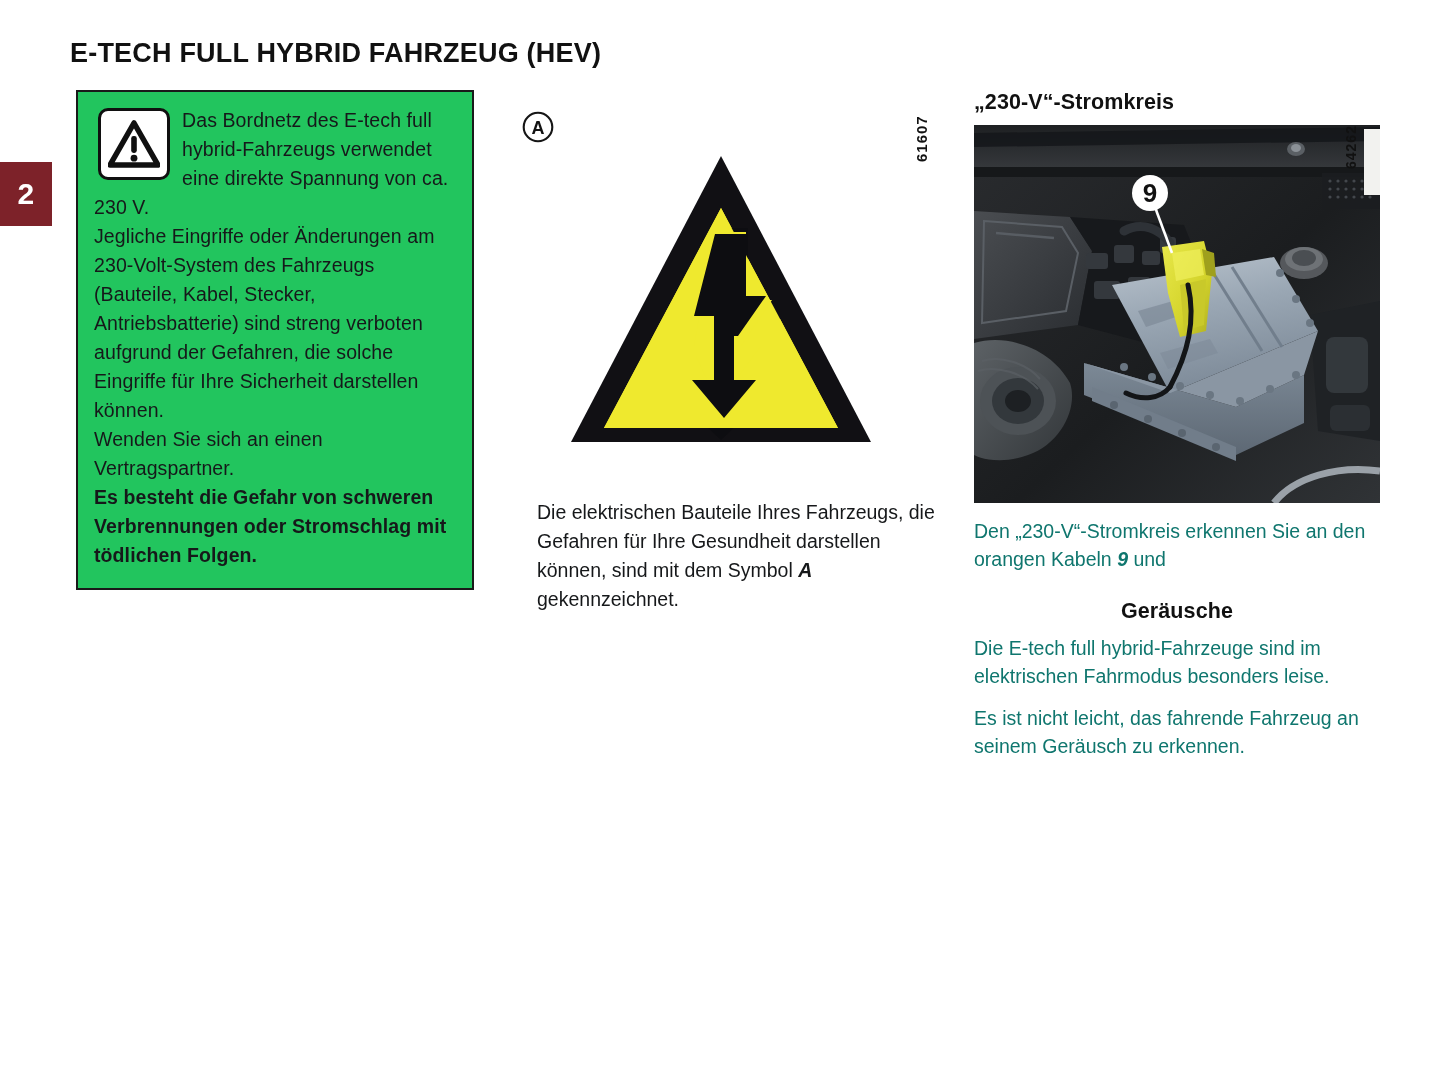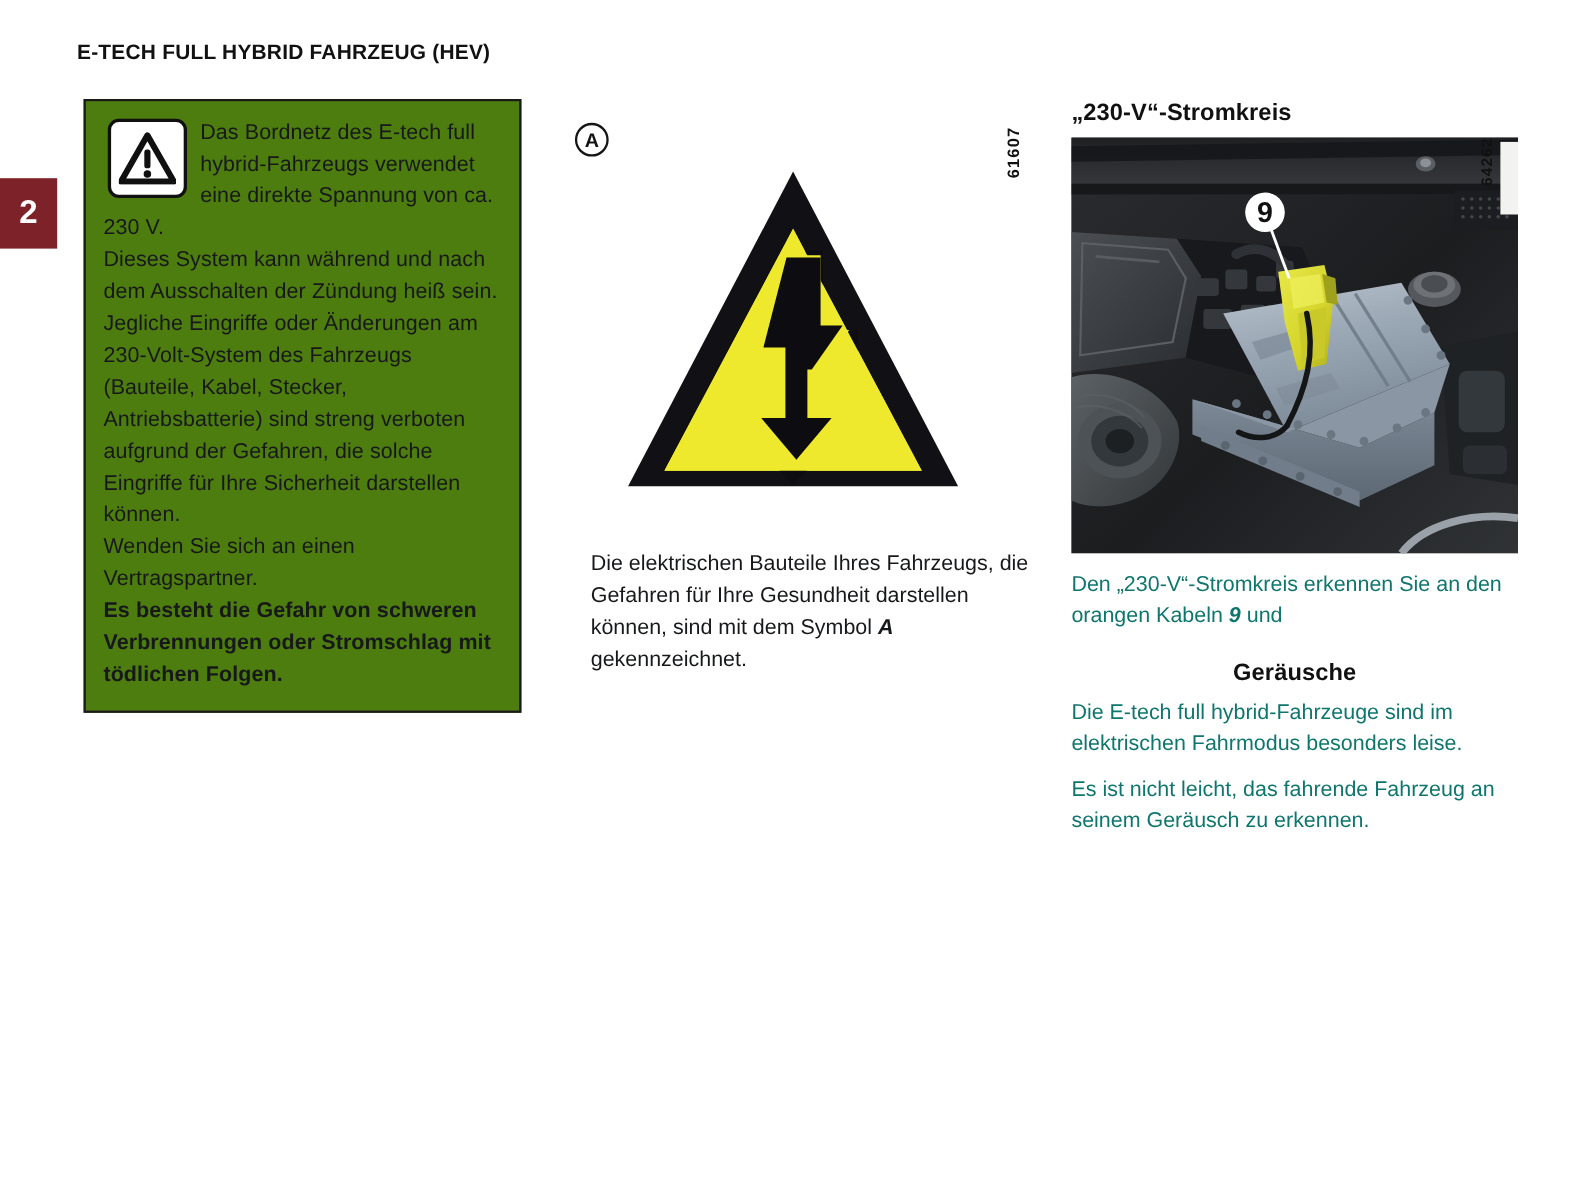--- a/index.html
+++ b/index.html
@@ -34,40 +34,40 @@
     font-size: 30px;
     font-weight: bold;
     letter-spacing: .5px;
   }
 
   
   .page-title {
     position: absolute;
     left: 70px;
     top: 38px;
-    font-size: 19px;
+    font-size: 27px;
     font-weight: bold;
     letter-spacing: .2px;
     color: #111111;
   }
 
   
   .col {
     position: absolute;
     top: 90px;
   }
   .col-left  { left: 76px;  width: 398px; }
   .col-mid   { left: 521px; width: 403px; }
   .col-right { left: 974px; width: 406px; }
 
   
   .warning-box {
     position: relative;
     border: 2.5px solid #1a1a1a;
-    background: #4d7c0f;
+    background: #22c55e;
     padding: 14px 16px 18px 16px;
     box-sizing: border-box;
     width: 398px;
   }
   .warn-icon {
     float: left;
     width: 72px;
     height: 72px;
     margin: 2px 12px 2px 4px;
     border: 3px solid #101010;
@@ -206,21 +206,20 @@
       <div class="warn-icon">
         <svg width="52" height="48" viewBox="0 0 52 48" aria-hidden="true">
           <path d="M26 3 L50 45 L2 45 Z" fill="none" stroke="#101010" stroke-width="5.5" stroke-linejoin="round"></path>
           <rect x="23.2" y="16" width="5.6" height="17" rx="2.4" fill="#101010"></rect>
           <circle cx="26" cy="38.2" r="3.4" fill="#101010"></circle>
         </svg>
       </div>
 
       <div class="wtext">
         <p>Das Bordnetz des E-tech full hybrid-Fahrzeugs verwendet eine direkte Spannung von ca. 230 V.</p>
-        <p>Dieses System kann während und nach dem Ausschalten der Zündung heiß sein.</p>
         <p>Jegliche Eingriffe oder Änderungen am 230-Volt-System des Fahrzeugs (Bauteile, Kabel, Stecker, Antriebsbatterie) sind streng verboten aufgrund der Gefahren, die solche Eingriffe für Ihre Sicherheit darstellen können.</p>
         <p>Wenden Sie sich an einen Vertragspartner.</p>
         <p class="bold">Es besteht die Gefahr von schweren Verbrennungen oder Stromschlag mit tödlichen Folgen.</p>
       </div>
 
     </div>
   </div>
 
   <div class="col col-mid" style="height:560px;">
 

